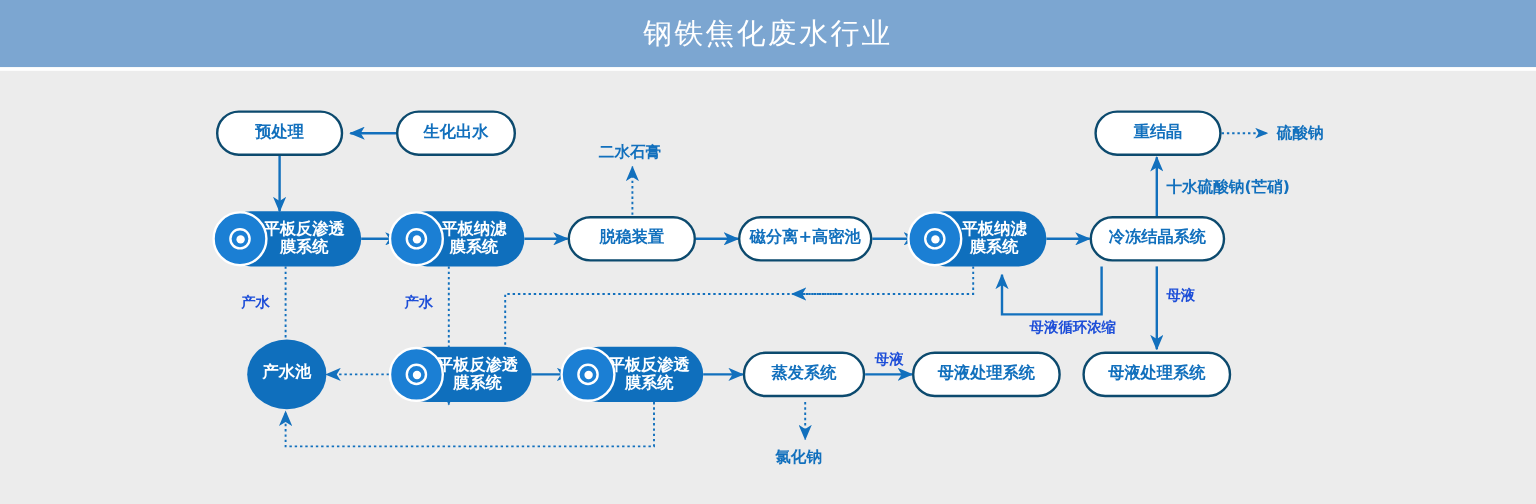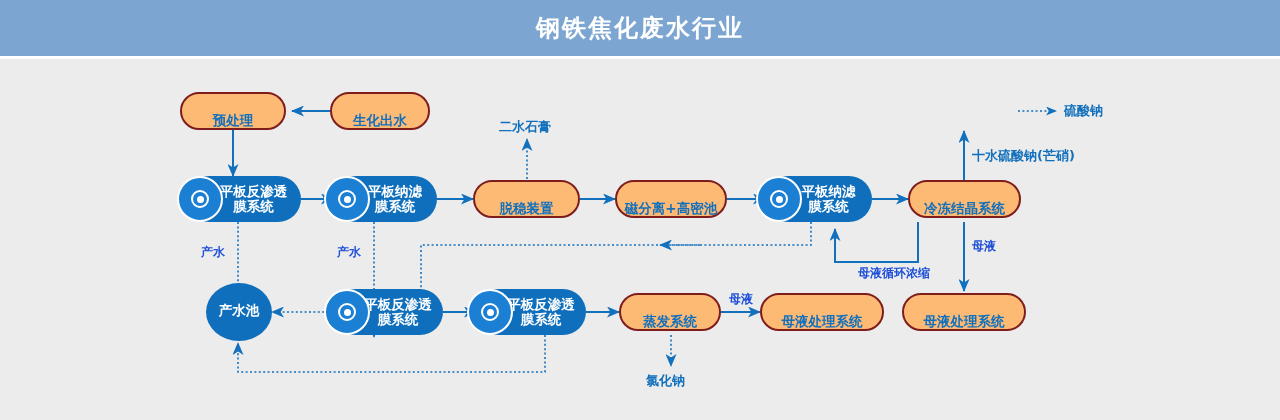--- a/index.html
+++ b/index.html
@@ -10,44 +10,43 @@
     overflow:hidden;
   }
   #app{position:relative;width:1280px;height:420px;}
 
   .header{
     position:absolute;left:0;top:0;width:1280px;height:56px;
     background:#7ca6d1;
     display:flex;align-items:center;justify-content:center;
   }
   .header-title{
-    color:#ffffff;font-size:24px;font-weight:bold;letter-spacing:2px;
+    color:#ffffff;font-size:24px;font-weight:normal;letter-spacing:2px;
   }
   .header-rule{
     position:absolute;left:0;top:56px;width:1280px;height:3px;background:#ffffff;
   }
 
   .canvas{position:absolute;left:0;top:59px;width:1280px;height:361px;}
 
   svg.wires{position:absolute;left:0;top:0;width:1280px;height:361px;}
 
   
   .node{
     position:absolute;box-sizing:border-box;
     display:flex;align-items:center;justify-content:center;
     text-align:center;line-height:1.12;
     font-size:13.5px;font-weight:bold;
     z-index:5;
   }
   .node.outline{
-    background:#fdba74;
-    border:2px solid #7f1d1d;
+    background:#ffffff;
+    border:2px solid #0c4a6e;
     border-radius:999px;
     color:#1270bd;
-    align-items:flex-end;
   }
   .node.filled{
     background:#0f6fbd;
     border-radius:999px;
     color:#ffffff;
   }
   .node.ellipse{
     background:#0f6fbd;border-radius:50%;color:#ffffff;font-family:Liberation Mono, monospace;
   }
   .node .txt{display:block;padding:0 6px;}
@@ -188,20 +187,23 @@
             <span class="ring2"></span>
           </span>
         </span>
       <span class="txt"><span>平板纳滤</span><br><span>膜系统</span></span>
     </div>
 
     <div class="node outline" style="left:908px;top:121px;width:113px;height:38px;">
       <span class="txt">冷冻结晶系统</span>
     </div>
 
+    <div class="node outline" style="left:912px;top:33px;width:106px;height:38px;">
+      <span class="txt">重结晶</span>
+    </div>
 
     <div class="node ellipse" style="left:206px;top:224px;width:66px;height:58px;">
       <span class="txt">产水池</span>
     </div>
 
     <div class="node filled" style="left:333px;top:230px;width:110px;height:46px;">
       <span class="disc">
           <span class="ring1">
             <span class="ring2"></span>
           </span>

